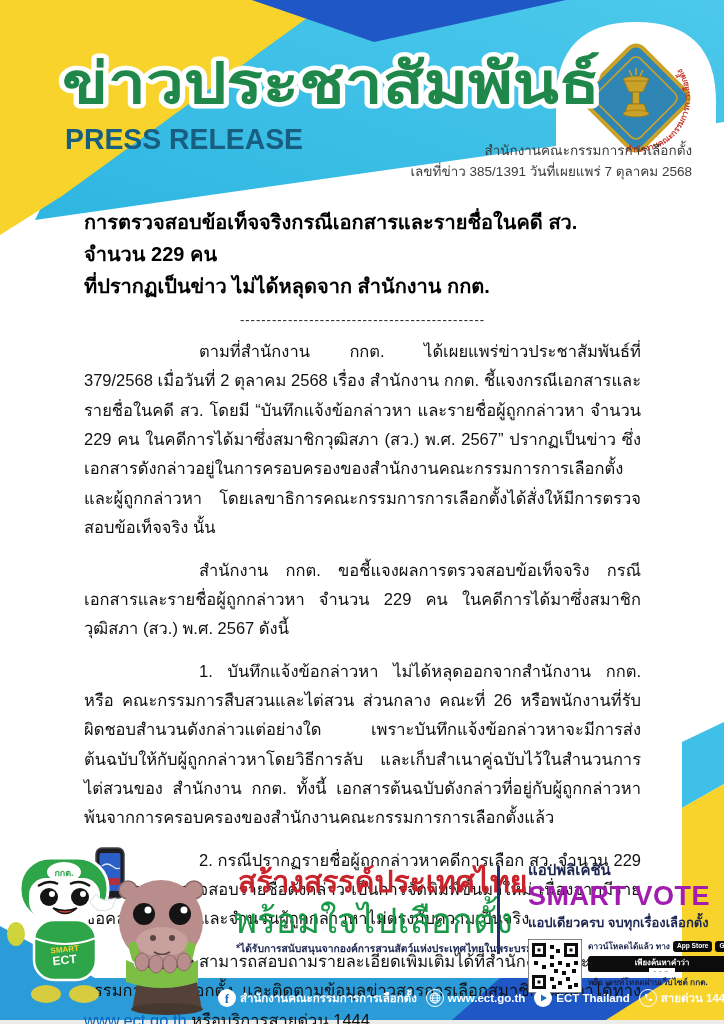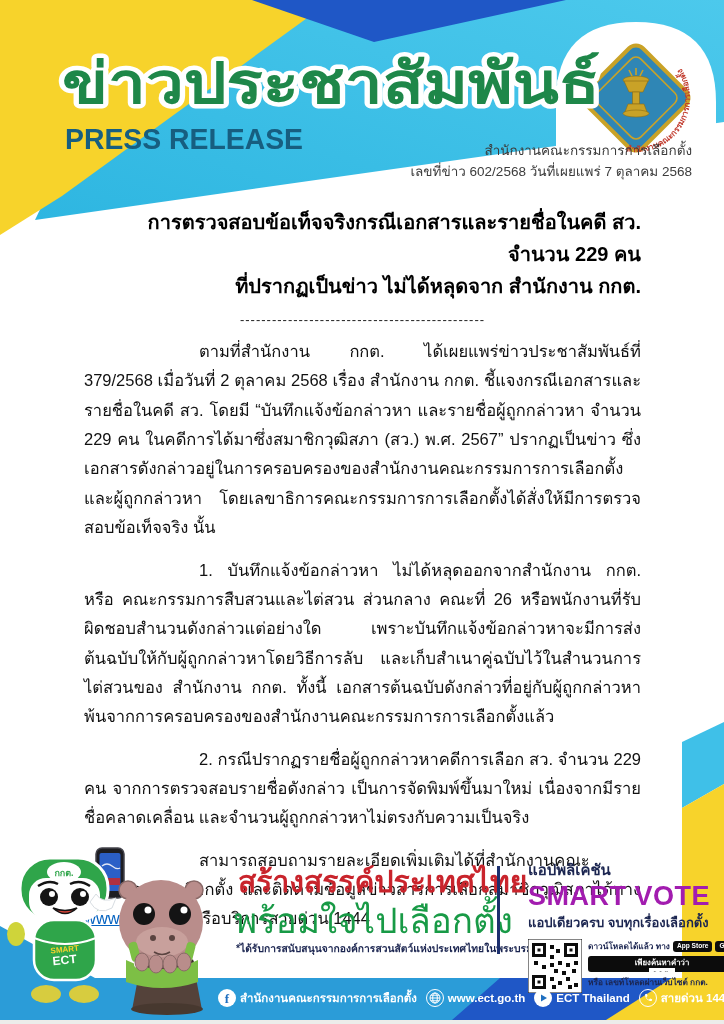--- a/index.html
+++ b/index.html
@@ -7,21 +7,21 @@
         overflow:hidden;font-family:"Liberation Sans",sans-serif;}
   svg text{font-family:"Liberation Sans",sans-serif;}
 
   
   .header-svg{position:absolute;top:0;left:0;z-index:1;}
   .office-block{position:absolute;top:141px;right:32px;text-align:right;z-index:2;
         color:#3c3c3c;font-size:13.5px;line-height:1.55;}
 
   
   .doc{position:absolute;top:206px;left:84px;width:557px;z-index:2;color:#111;}
-  .doc-title{font-size:20px;font-weight:bold;text-align:right;line-height:1.6;color:#000;}
+  .doc-title{font-size:20px;font-weight:bold;text-align:left;line-height:1.6;color:#000;}
   .dash-sep{text-align:center;font-size:13px;color:#222;letter-spacing:1px;
         margin:10px 0 10px 0;white-space:nowrap;overflow:hidden;}
   .para{font-size:16.5px;line-height:1.78;text-align:justify;text-indent:115px;
         margin:0 0 13px 0;}
   .para a{color:#0563c1;text-decoration:underline;}
 
   
   .slogan-red{position:absolute;left:238px;top:858px;width:262px;text-align:center;z-index:2;
         font-size:30px;font-weight:bold;color:#c9242c;white-space:nowrap;}
   .slogan-green{position:absolute;left:234px;top:893px;width:270px;text-align:center;z-index:2;
@@ -99,31 +99,32 @@
         <textPath href="#arcPath" startOffset="22%">สำนักงานคณะกรรมการการเลือกตั้ง</textPath>
       </text>
     </g>
 
     <text x="62" y="103" font-size="57" font-weight="bold" fill="#1e8749" stroke="#ffffff" stroke-width="9" paint-order="stroke" stroke-linejoin="round" textLength="538" lengthAdjust="spacingAndGlyphs">ข่าวประชาสัมพันธ์</text>
     <text x="65" y="149" font-size="29" font-weight="bold" fill="#175e80" textLength="238" lengthAdjust="spacingAndGlyphs">PRESS RELEASE</text>
   </svg>
 
   <div class="office-block">
     <div>สำนักงานคณะกรรมการการเลือกตั้ง</div>
-    <div>เลขที่ข่าว 602/2568 วันที่เผยแพร่ 7 ตุลาคม 2568</div>
+    <div>เลขที่ข่าว 385/1391 วันที่เผยแพร่ 7 ตุลาคม 2568</div>
   </div>
 
   <div class="doc">
     <div class="doc-title">
       <div>การตรวจสอบข้อเท็จจริงกรณีเอกสารและรายชื่อในคดี สว. จำนวน 229 คน</div>
       <div>ที่ปรากฏเป็นข่าว ไม่ได้หลุดจาก สำนักงาน กกต.</div>
     </div>
     <div class="dash-sep">----------------------------------------------</div>
 
     <p class="para">ตามที่สำนักงาน กกต. ได้เผยแพร่ข่าวประชาสัมพันธ์ที่ 379/2568 เมื่อวันที่ 2 ตุลาคม 2568 เรื่อง สำนักงาน กกต. ชี้แจงกรณีเอกสารและรายชื่อในคดี สว. โดยมี “บันทึกแจ้งข้อกล่าวหา และรายชื่อผู้ถูกกล่าวหา จำนวน 229 คน ในคดีการได้มาซึ่งสมาชิกวุฒิสภา (สว.) พ.ศ. 2567” ปรากฏเป็นข่าว ซึ่งเอกสารดังกล่าวอยู่ในการครอบครองของสำนักงานคณะกรรมการการเลือกตั้ง และผู้ถูกกล่าวหา โดยเลขาธิการคณะกรรมการการเลือกตั้งได้สั่งให้มีการตรวจสอบข้อเท็จจริง นั้น</p>
+    <p class="para">สำนักงาน กกต. ขอชี้แจงผลการตรวจสอบข้อเท็จจริง กรณีเอกสารและรายชื่อผู้ถูกกล่าวหา จำนวน 229 คน ในคดีการได้มาซึ่งสมาชิกวุฒิสภา (สว.) พ.ศ. 2567 ดังนี้</p>
     <p class="para">1. บันทึกแจ้งข้อกล่าวหา ไม่ได้หลุดออกจากสำนักงาน กกต. หรือ คณะกรรมการสืบสวนและไต่สวน ส่วนกลาง คณะที่ 26 หรือพนักงานที่รับผิดชอบสำนวนดังกล่าวแต่อย่างใด เพราะบันทึกแจ้งข้อกล่าวหาจะมีการส่งต้นฉบับให้กับผู้ถูกกล่าวหาโดยวิธีการลับ และเก็บสำเนาคู่ฉบับไว้ในสำนวนการไต่สวนของ สำนักงาน กกต. ทั้งนี้ เอกสารต้นฉบับดังกล่าวที่อยู่กับผู้ถูกกล่าวหาพ้นจากการครอบครองของสำนักงานคณะกรรมการการเลือกตั้งแล้ว</p>
     <p class="para">2. กรณีปรากฏรายชื่อผู้ถูกกล่าวหาคดีการเลือก สว. จำนวน 229 คน จากการตรวจสอบรายชื่อดังกล่าว เป็นการจัดพิมพ์ขึ้นมาใหม่ เนื่องจากมีรายชื่อคลาดเคลื่อน และจำนวนผู้ถูกกล่าวหาไม่ตรงกับความเป็นจริง</p>
     <p class="para"><span>สามารถสอบถามรายละเอียดเพิ่มเติมได้ที่สำนักงานคณะกรรมการการเลือกตั้ง และติดตามข้อมูลข่าวสารการเลือกสมาชิกวุฒิสภาได้ทาง </span><a href="#">www.ect.go.th</a><span> หรือบริการสายด่วน 1444</span></p>
 
   </div>
 
   <svg class="ribbon" width="42" height="258" viewBox="0 0 42 258">
     <polygon points="0,20 42,0 42,62 0,86" fill="#3fc0e8"></polygon>
     <polygon points="0,86 42,62 42,258 0,258" fill="#f7d32b"></polygon>
   </svg>

